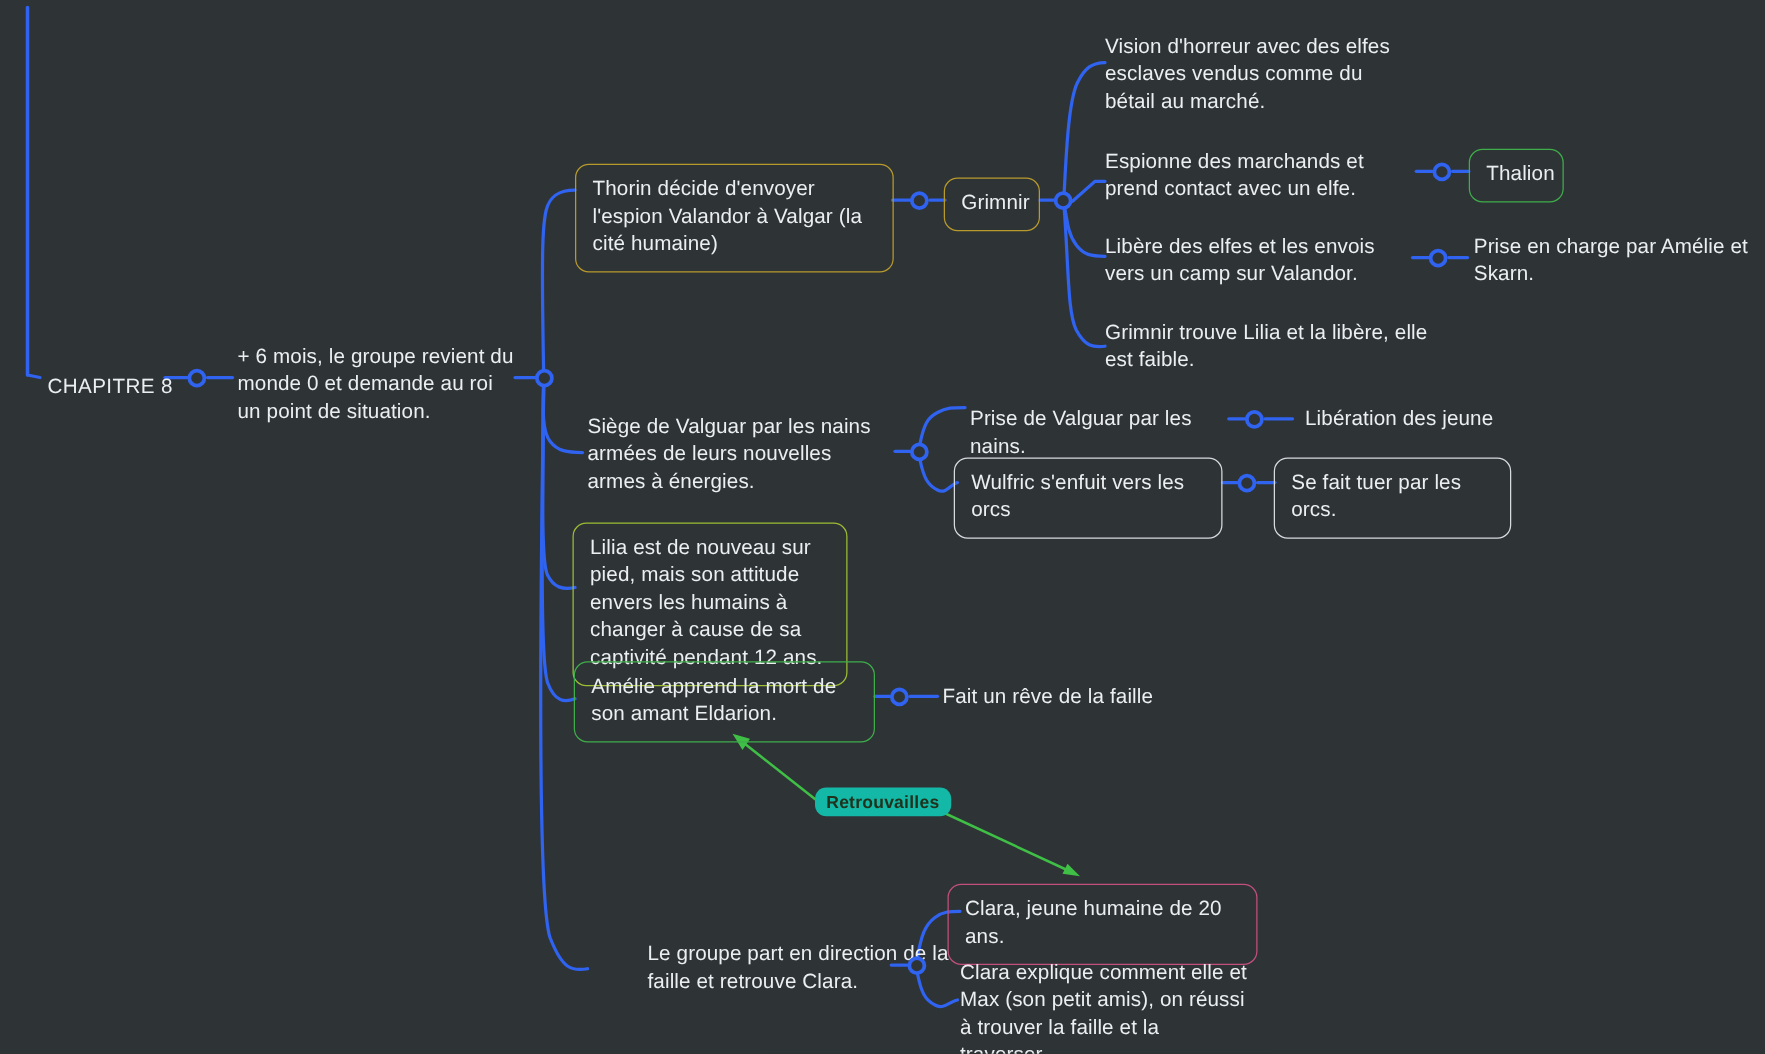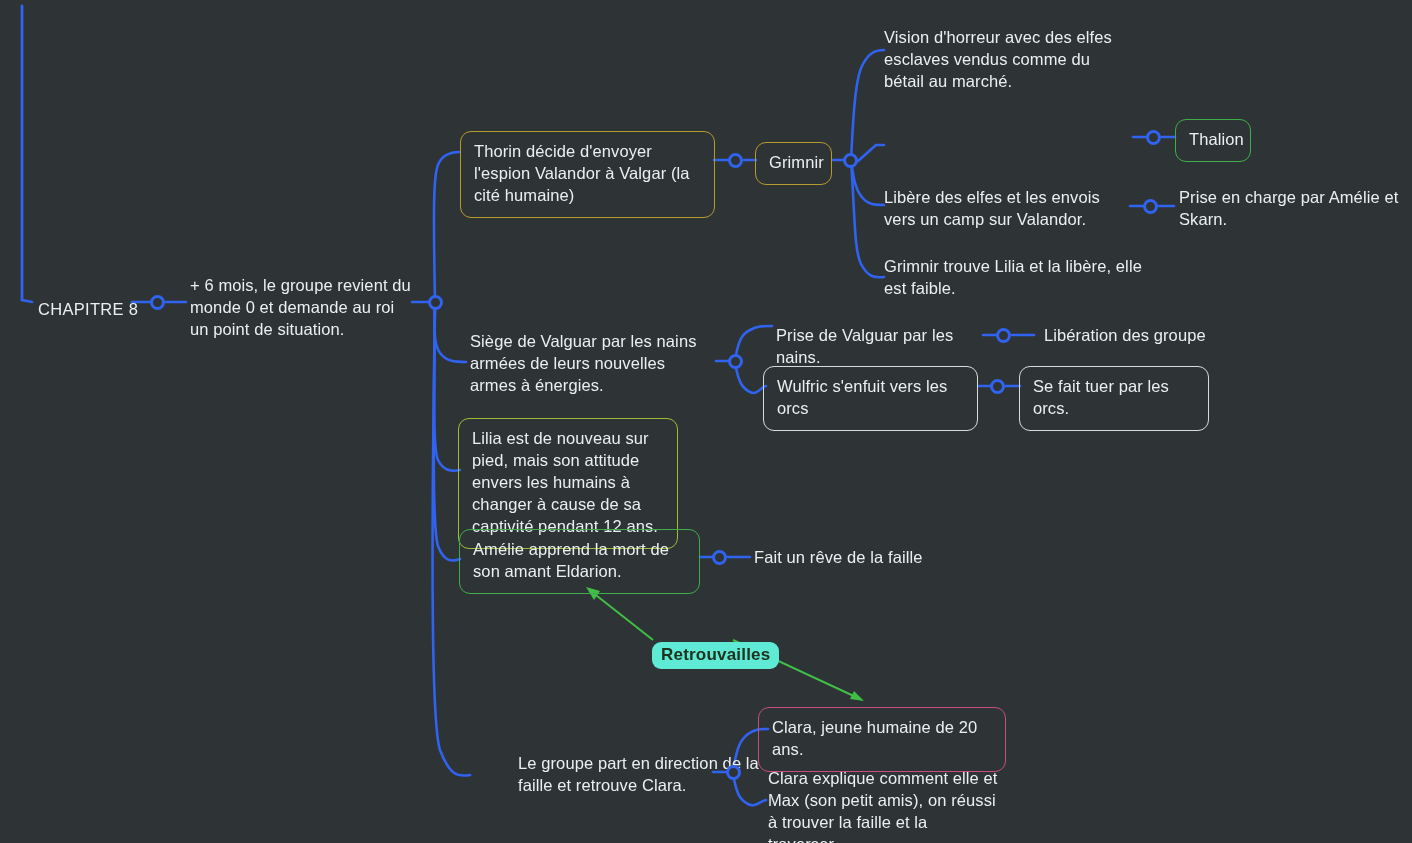--- a/index.html
+++ b/index.html
@@ -47,28 +47,27 @@
     position:absolute;
     width:15px;height:15px;
     border:3.2px solid #2f63f0;
     border-radius:50%;
     background:#2e3336;
     box-sizing:border-box;
   }
 
   .rel-label{
     position:absolute;
-    background:#5eead4;
+    background:#14b8a6;
     color:#20331f;
-    font-size:17px;
+    font-size:14px;
     border-radius:9px;
     padding:3px 9px 4px 9px;
     letter-spacing:.2px;
     font-weight:600;
-    margin-top:12px;
   }
 </style>
 </head>
 <body>
 
 <div id="canvas">
 
   <svg id="links" viewBox="0 0 1412 843" xmlns="http://www.w3.org/2000/svg">
     <g fill="none" stroke="#2f63f0" stroke-width="2.6" stroke-linecap="round">
 
@@ -136,35 +135,36 @@
   <div class="node plain" style="left:190px;top:275px;width:225px;">+ 6 mois, le groupe revient du monde 0 et demande au roi un point de situation.</div>
   <div class="hub" style="left:428px;top:295px;"></div>
 
   <div class="node boxed gold" style="left:460px;top:131px;width:255px;">Thorin décide d'envoyer l'espion Valandor à Valgar (la cité humaine)</div>
   <div class="hub" style="left:728px;top:153px;"></div>
   <div class="node boxed gold" style="left:755px;top:142px;width:77px;text-align:center;">Grimnir</div>
   <div class="hub" style="left:843px;top:153px;"></div>
 
   <div class="node plain" style="left:884px;top:27px;width:245px;">Vision d'horreur avec des elfes esclaves vendus comme du bétail au marché.</div>
 
+  <div class="node plain" style="left:884px;top:119px;width:248px;">Espionne des marchands et prend contact avec un elfe.</div>
   <div class="hub" style="left:1146px;top:130px;"></div>
   <div class="node boxed green" style="left:1175px;top:119px;width:76px;text-align:center;">Thalion</div>
 
   <div class="node plain" style="left:884px;top:187px;width:244px;">Libère des elfes et les envois vers un camp sur Valandor.</div>
   <div class="hub" style="left:1143px;top:199px;"></div>
   <div class="node plain" style="left:1179px;top:187px;width:222px;">Prise en charge par Amélie et Skarn.</div>
 
   <div class="node plain" style="left:884px;top:256px;width:258px;">Grimnir trouve Lilia et la libère, elle est faible.</div>
 
   <div class="node plain" style="left:470px;top:331px;width:242px;">Siège de Valguar par les nains armées de leurs nouvelles armes à énergies.</div>
   <div class="hub" style="left:728px;top:354px;"></div>
 
   <div class="node plain" style="left:776px;top:325px;width:205px;">Prise de Valguar par les nains.</div>
   <div class="hub" style="left:996px;top:328px;"></div>
-  <div class="node plain" style="left:1044px;top:325px;width:180px;">Libération des groupe</div>
+  <div class="node plain" style="left:1044px;top:325px;width:180px;">Libération des jeune</div>
 
   <div class="node boxed white" style="left:763px;top:366px;width:215px;text-align:left;">Wulfric s'enfuit vers les orcs</div>
   <div class="hub" style="left:990px;top:379px;"></div>
   <div class="node boxed white" style="left:1019px;top:366px;width:190px;">Se fait tuer par les orcs.</div>
 
   <div class="node boxed yellowgreen" style="left:458px;top:418px;width:220px;">Lilia est de nouveau sur pied, mais son attitude envers les humains à changer à cause de sa captivité pendant 12 ans.</div>
 
   <div class="node boxed green" style="left:459px;top:529px;width:241px;">Amélie apprend la mort de son amant Eldarion.</div>
   <div class="hub" style="left:712px;top:550px;"></div>
   <div class="node plain" style="left:754px;top:547px;width:190px;">Fait un rêve de la faille</div>

